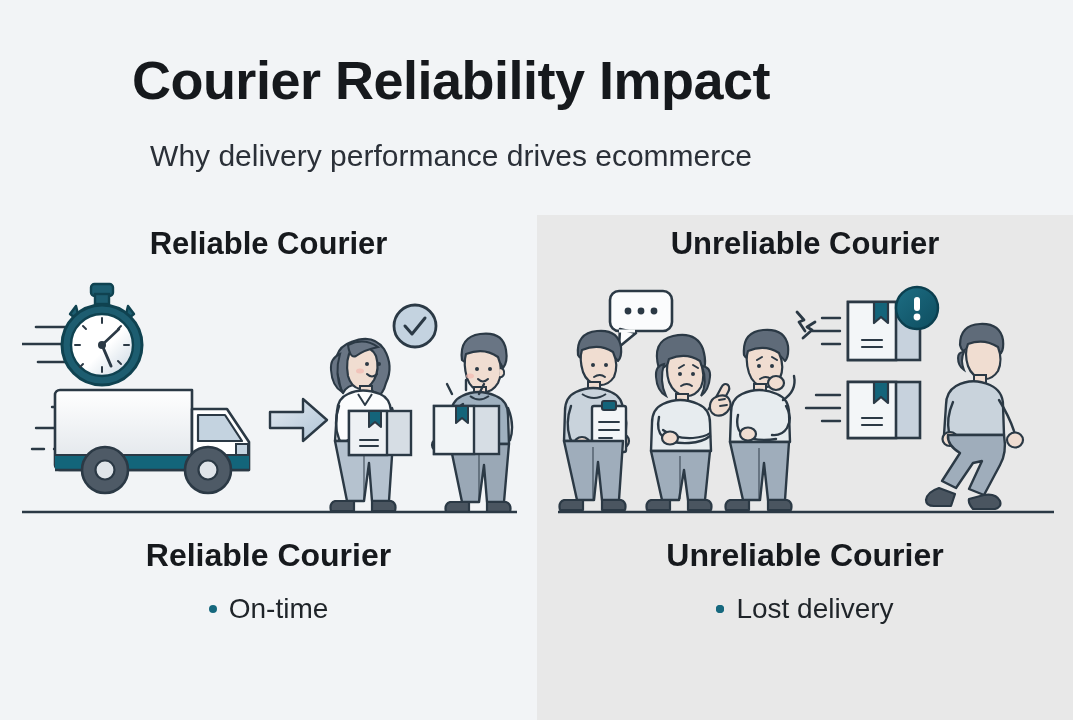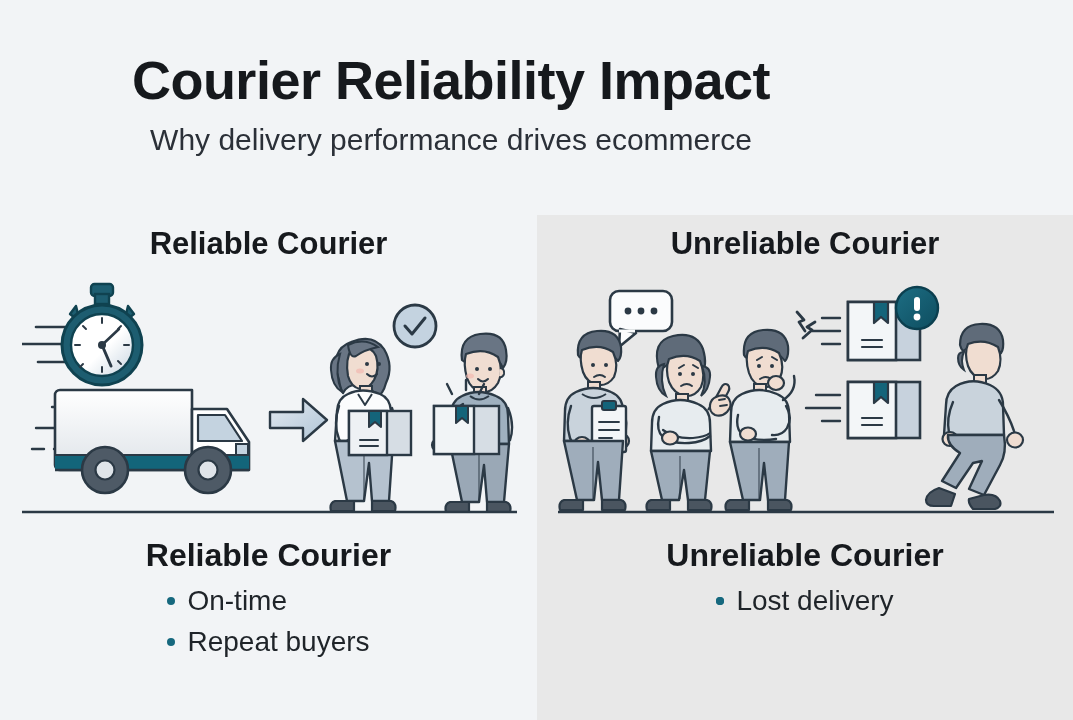--- a/index.html
+++ b/index.html
@@ -39,21 +39,21 @@
     font-weight: bold;
     color: #16191d;
     letter-spacing: -0.5px;
     line-height: 1.05;
     margin: 0;
   }
   .subtitle {
     font-size: 30px;
     font-weight: normal;
     color: #2b3038;
-    margin: 14px 0 0 0;
+    margin: 30px 0 0 0;
     line-height: 1.1;
   }
   
   .panel-head {
     position: absolute;
     top: 226px;
     font-size: 31px;
     font-weight: bold;
     color: #16191d;
     text-align: center;
@@ -80,24 +80,24 @@
 
   .footer-title {
     font-size: 32px;
     font-weight: bold;
     color: #16191d;
     margin: 0 0 7px 0;
     line-height: 1.2;
   }
   .bullets {
     list-style: none;
-    margin: 0;
+    margin: 8px;
     padding: 0;
     display: inline-block;
-    text-align: left;
+    text-align: right;
   }
   .bullets li {
     font-size: 28px;
     color: #1f2429;
     line-height: 1.45;
     position: relative;
     padding-left: 20px;
     white-space: nowrap;
   }
   .bullets li .dot {
@@ -437,24 +437,20 @@
     </svg>
   </div>
 
   <div class="footer left">
     <div class="footer-title">Reliable Courier</div>
     <ul class="bullets">
       <li>
         <span class="dot"></span>
         <span class="bullet-text">On-time</span>
       </li>
-      <li>
-        <span class="dot"></span>
-        <span class="bullet-text">Repeat buyers</span>
-      </li>
     </ul>
   </div>
 
   <div class="footer right">
     <div class="footer-title">Unreliable Courier</div>
     <ul class="bullets">
       <li>
         <span class="dot"></span>
       </li>
       <li>

